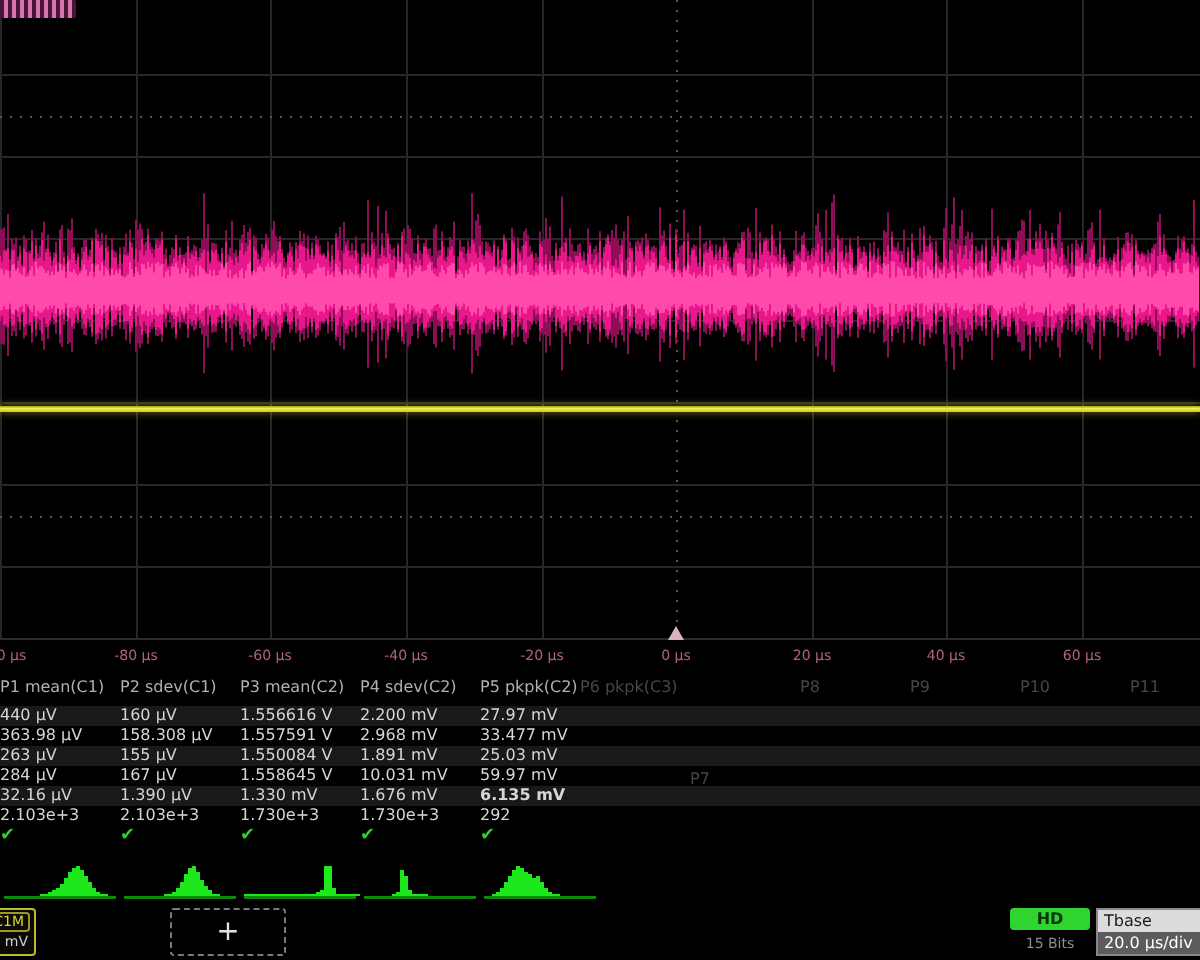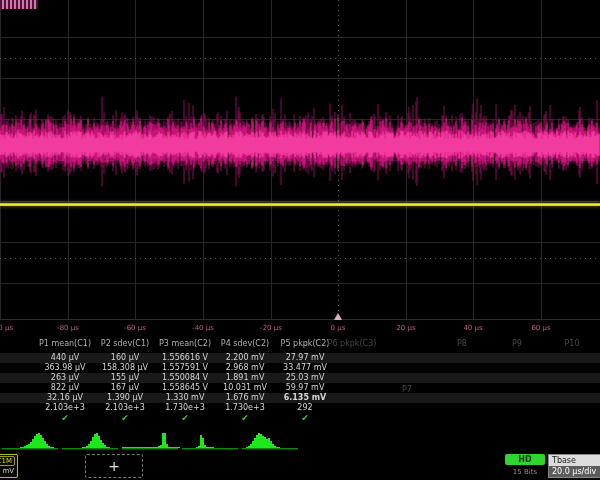--- a/index.html
+++ b/index.html
@@ -19,21 +19,21 @@
   .trace-badge{position:absolute;left:0;top:0;width:38px;height:9px;background:#d873ae;
     background-image:repeating-linear-gradient(90deg,rgba(45,5,35,.85) 0 2px,transparent 2px 4px);
     border-radius:1px;}
   .time-axis{position:absolute;left:0;top:319px;width:600px;height:17px;border-top:1px solid #2c2c2c;}
   .t-label{position:absolute;top:4px;transform:translateX(-50%);font-size:7px;color:#b56377;white-space:nowrap;}
   .trig-marker{position:absolute;top:-7px;width:0;height:0;transform:translateX(-50%);
     border-left:4px solid transparent;border-right:4px solid transparent;border-bottom:7px solid #d9b3c4;}
   
   .measure-table{position:absolute;left:0;top:337px;width:600px;height:93px;font-size:8px;}
   .stripe{position:absolute;left:0;width:600px;height:10px;background:#191919;}
-  .mt-cell{position:absolute;height:10px;text-align:center;color:#d6d6d6;line-height:10px;white-space:nowrap;padding-left:36px;}
+  .mt-cell{position:absolute;height:10px;text-align:left;color:#d6d6d6;line-height:10px;white-space:nowrap;}
   .mt-head{color:#b0b0b0;}
   .mt-dim{color:#474747;}
   .mt-check{color:#2ed32e;font-size:9px;}
   
   .histicons{position:absolute;left:0;top:430px;width:600px;height:22px;}
   .histicon{position:absolute;top:0;}
   
   .bottom-bar{position:absolute;left:0;top:452px;width:600px;height:28px;background:#000;}
   .desc-box{position:absolute;top:2px;height:24px;border-radius:2px;box-sizing:border-box;font-size:7px;}
   .c1-box{border:1px solid #b9b932;background:#0a0a06;}
@@ -127,21 +127,21 @@
       <div class="mt-cell " style="top: 26px; left: 0px; width: 58px;">363.98 µV</div>
       <div class="mt-cell " style="top: 26px; left: 60px; width: 58px;">158.308 µV</div>
       <div class="mt-cell " style="top: 26px; left: 120px; width: 58px;">1.557591 V</div>
       <div class="mt-cell " style="top: 26px; left: 180px; width: 58px;">2.968 mV</div>
       <div class="mt-cell " style="top: 26px; left: 240px; width: 58px;">33.477 mV</div>
       <div class="mt-cell " style="top: 36px; left: 0px; width: 58px;">263 µV</div>
       <div class="mt-cell " style="top: 36px; left: 60px; width: 58px;">155 µV</div>
       <div class="mt-cell " style="top: 36px; left: 120px; width: 58px;">1.550084 V</div>
       <div class="mt-cell " style="top: 36px; left: 180px; width: 58px;">1.891 mV</div>
       <div class="mt-cell " style="top: 36px; left: 240px; width: 58px;">25.03 mV</div>
-      <div class="mt-cell " style="top: 46px; left: 0px; width: 58px;">822 µV</div>
+      <div class="mt-cell " style="top: 46px; left: 0px; width: 58px;">284 µV</div>
       <div class="mt-cell " style="top: 46px; left: 60px; width: 58px;">167 µV</div>
       <div class="mt-cell " style="top: 46px; left: 120px; width: 58px;">1.558645 V</div>
       <div class="mt-cell " style="top: 46px; left: 180px; width: 58px;">10.031 mV</div>
       <div class="mt-cell " style="top: 46px; left: 240px; width: 58px;">59.97 mV</div>
       <div class="mt-cell " style="top: 56px; left: 0px; width: 58px;">32.16 µV</div>
       <div class="mt-cell " style="top: 56px; left: 60px; width: 58px;">1.390 µV</div>
       <div class="mt-cell " style="top: 56px; left: 120px; width: 58px;">1.330 mV</div>
       <div class="mt-cell " style="top: 56px; left: 180px; width: 58px;">1.676 mV</div>
       <div class="mt-cell " style="top: 56px; left: 240px; width: 58px; font-weight: bold;">6.135 mV</div>
       <div class="mt-cell " style="top: 66px; left: 0px; width: 58px;">2.103e+3</div>

